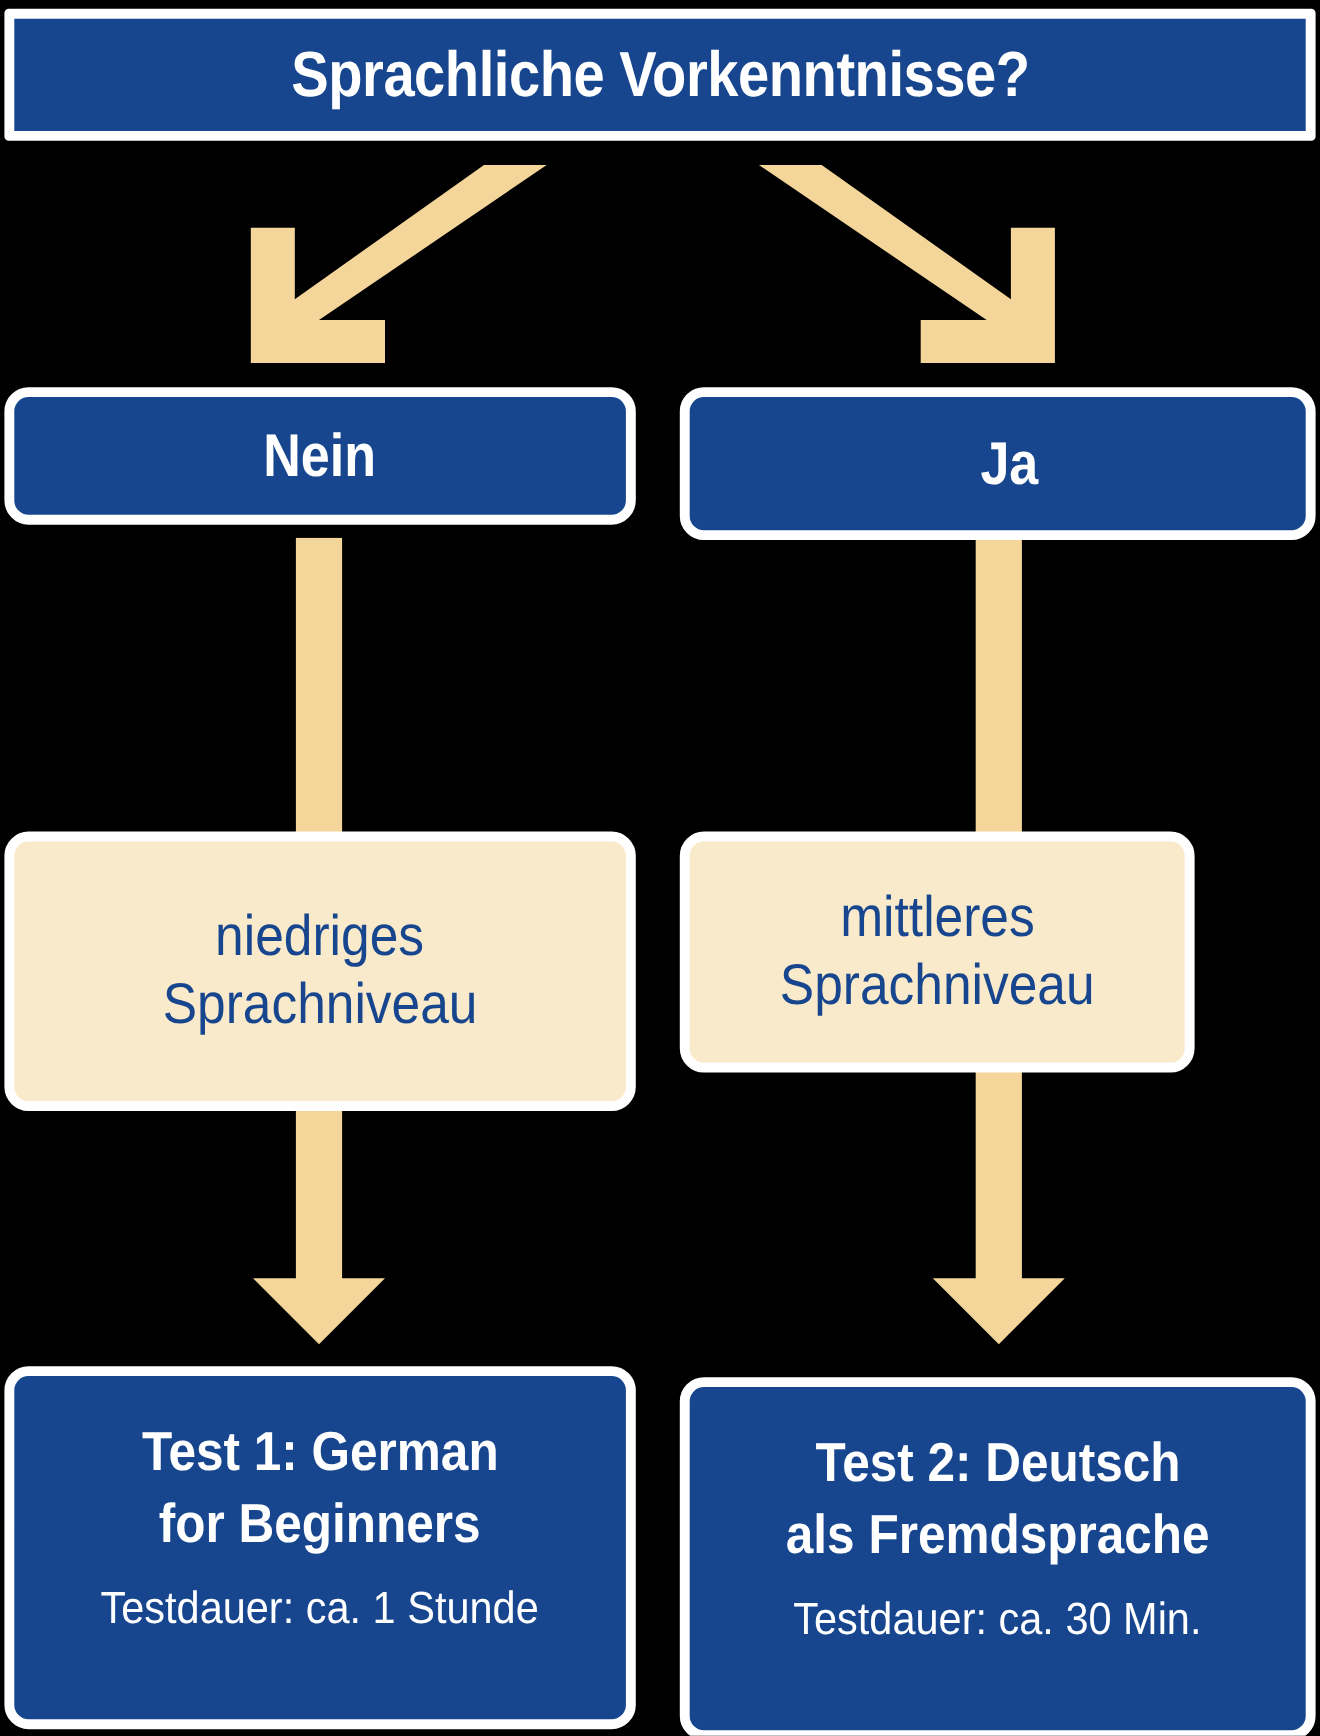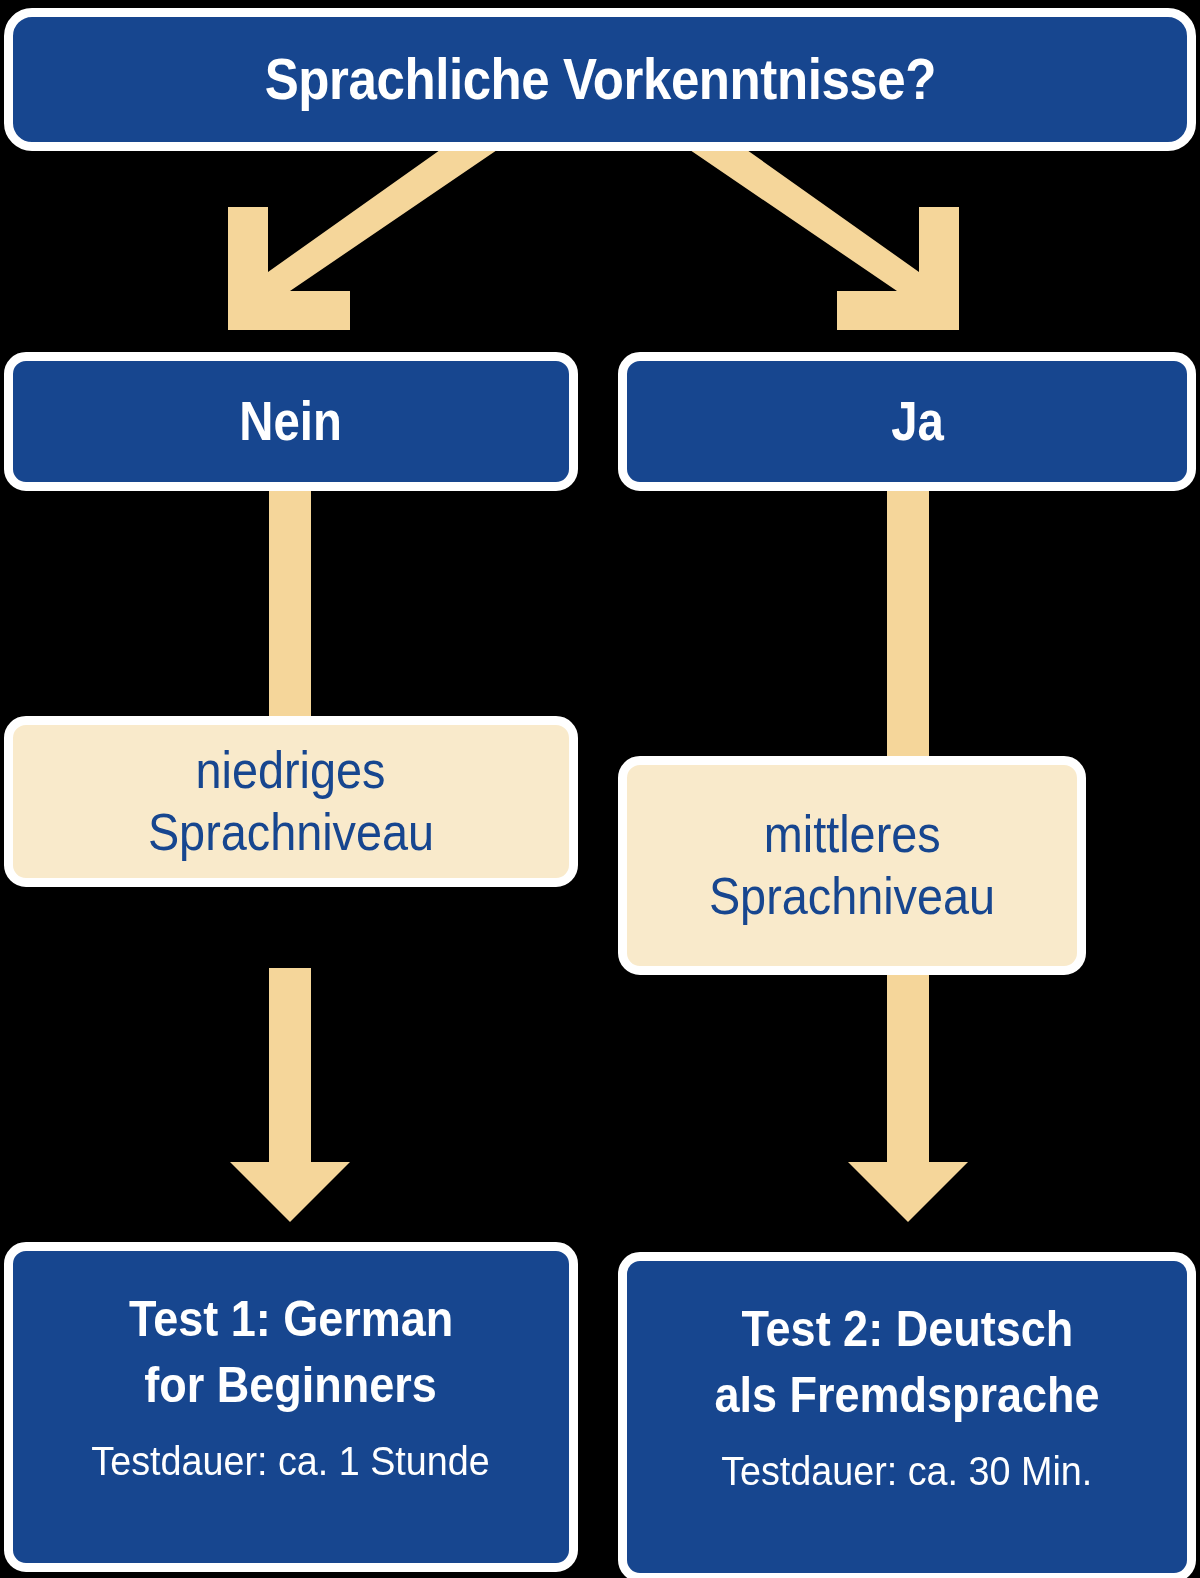--- a/index.html
+++ b/index.html
@@ -55,58 +55,58 @@
   .node-cream {
     background: #f9eacb;
     color: #17468f;
   }
 
   
   #node-question {
     left: 4px;
     top: 8px;
     width: 1192px;
-    height: 143px;
-    border-radius: 28px;
+    height: 120px;
+    border-radius: 4px;
   }
   #node-question .txt {
     font-size: 58px;
     font-weight: bold;
     font-stretch: condensed;
     transform: scaleX(0.88);
     letter-spacing: -0.5px;
     white-space: nowrap;
   }
 
   #node-nein {
     left: 4px;
     top: 352px;
     width: 574px;
-    height: 139px;
+    height: 125px;
   }
   #node-ja {
     left: 618px;
     top: 352px;
     width: 578px;
     height: 139px;
     padding-left: 22px;
   }
   .branch-label {
     font-size: 55px;
     font-weight: bold;
     font-stretch: condensed;
     transform: scaleX(0.86);
     white-space: nowrap;
   }
 
   #node-level-low {
     left: 4px;
-    top: 716px;
+    top: 756px;
     width: 574px;
-    height: 171px;
+    height: 254px;
   }
   #node-level-mid {
     left: 618px;
     top: 756px;
     width: 468px;
     height: 219px;
   }
   .level-line {
     font-size: 52px;
     font-weight: normal;

